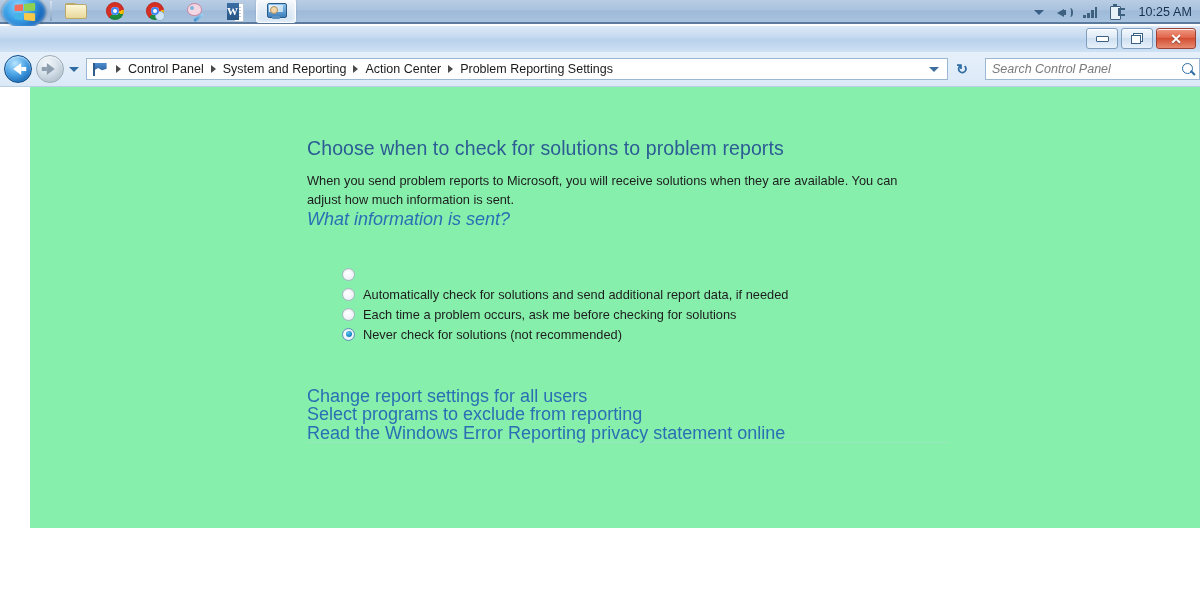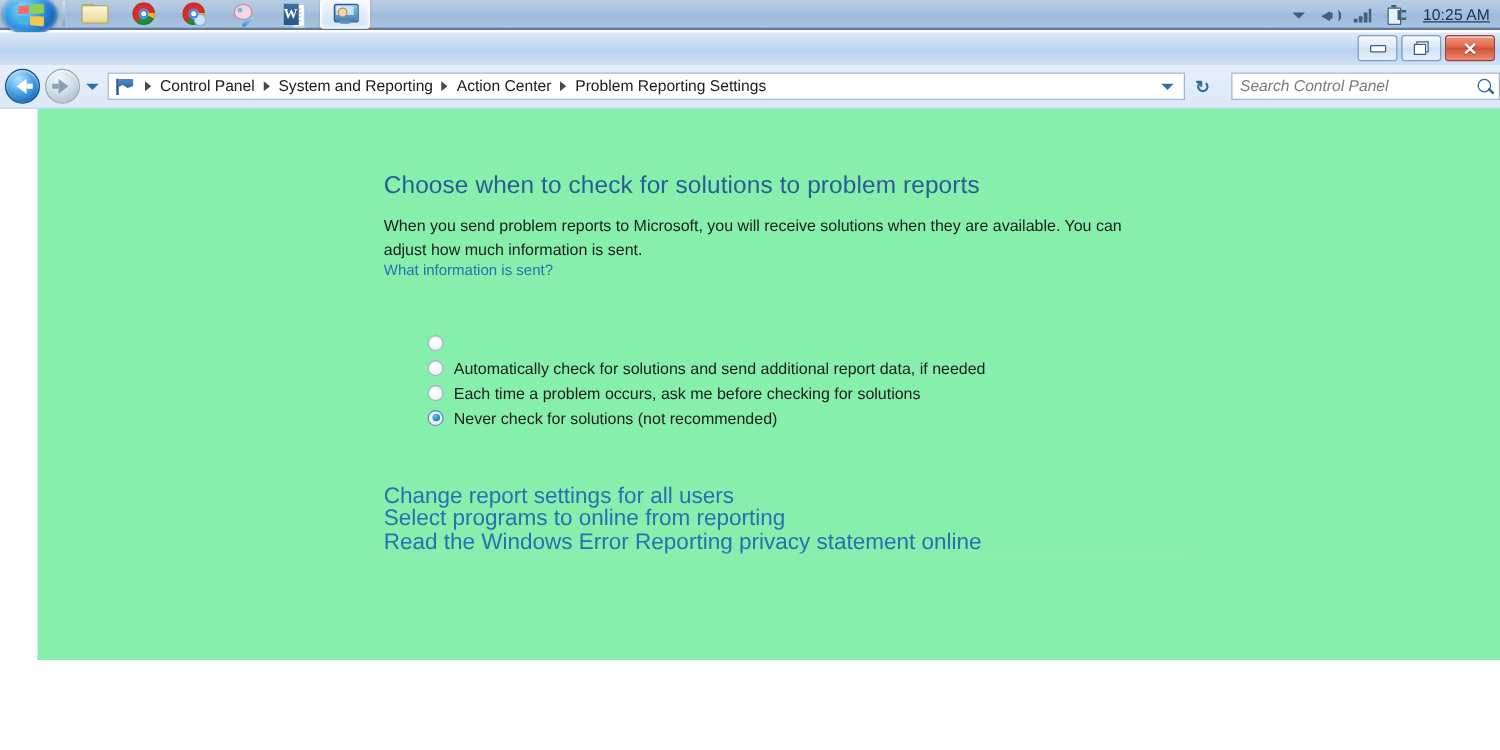--- a/index.html
+++ b/index.html
@@ -142,21 +142,21 @@
   }
   .ico-remote .base {
     position:absolute; left:5px; bottom:0; width:8px; height:3px;
     background:#5a8fbf; border-radius:1px;
   }
 
   
   #tray {
     position:absolute; right:6px; top:0; height:24px;
     display:flex; align-items:center; gap:13px;
-    color:#1e3c5c; font-size:12px;text-decoration:underline;
+    color:#1e3c5c; font-size:12px;
   }
   .tray-ico { display:flex; align-items:center; justify-content:center; }
   .chev-down {
     width:0;height:0;border-left:5px solid transparent;border-right:5px solid transparent;
     border-top:5px solid #3c5f85;
   }
   .ico-speaker { width:13px; height:13px; position:relative; }
   .ico-speaker .cone {
     position:absolute; left:0; top:3px; width:0; height:0;
     border-top:4px solid transparent; border-bottom:4px solid transparent;
@@ -323,21 +323,21 @@
     position:absolute; left:277px; top:50px;
     font-size:19.5px; color:#2b5c94; letter-spacing:.1px;
     white-space:nowrap;
   }
   #intro {
     position:absolute; left:277px; top:85px; width:625px;
     font-size:12.8px; color:#1d1d1d; line-height:18.5px;
   }
   #intro-link {
     position:absolute; left:277px; top:122px;
-    font-size:12px; color:#2a6fb4; cursor:pointer;
+    font-size:18px; color:#2a6fb4; cursor:pointer;font-style:italic;
   }
   #radio-group {
     position:absolute; left:312px; top:177px;
   }
   .radio-row {
     display:flex; align-items:center; height:20px; margin-bottom:0px;
   }
   .radio {
     width:11px; height:11px; border-radius:50%; flex:none;
     background: radial-gradient(circle at 40% 35%, #ffffff 0%, #f2f5f8 55%, #dfe6ec 100%);
@@ -544,20 +544,20 @@
 
       <div class="radio-row">
         <span class="radio checked"></span>
         <span class="radio-label">Never check for solutions (not recommended)</span>
       </div>
 
     </div>
 
     <div id="link-list">
       <span class="page-link">Change report settings for all users</span>
-      <span class="page-link">Select programs to online from reporting</span>
+      <span class="page-link">Select programs to exclude from reporting</span>
       <span class="page-link">Read the Windows Error Reporting privacy statement online</span>
     </div>
 
     <div id="faint-divider"></div>
 
   </div>
 </div>
 
 </body></html>

